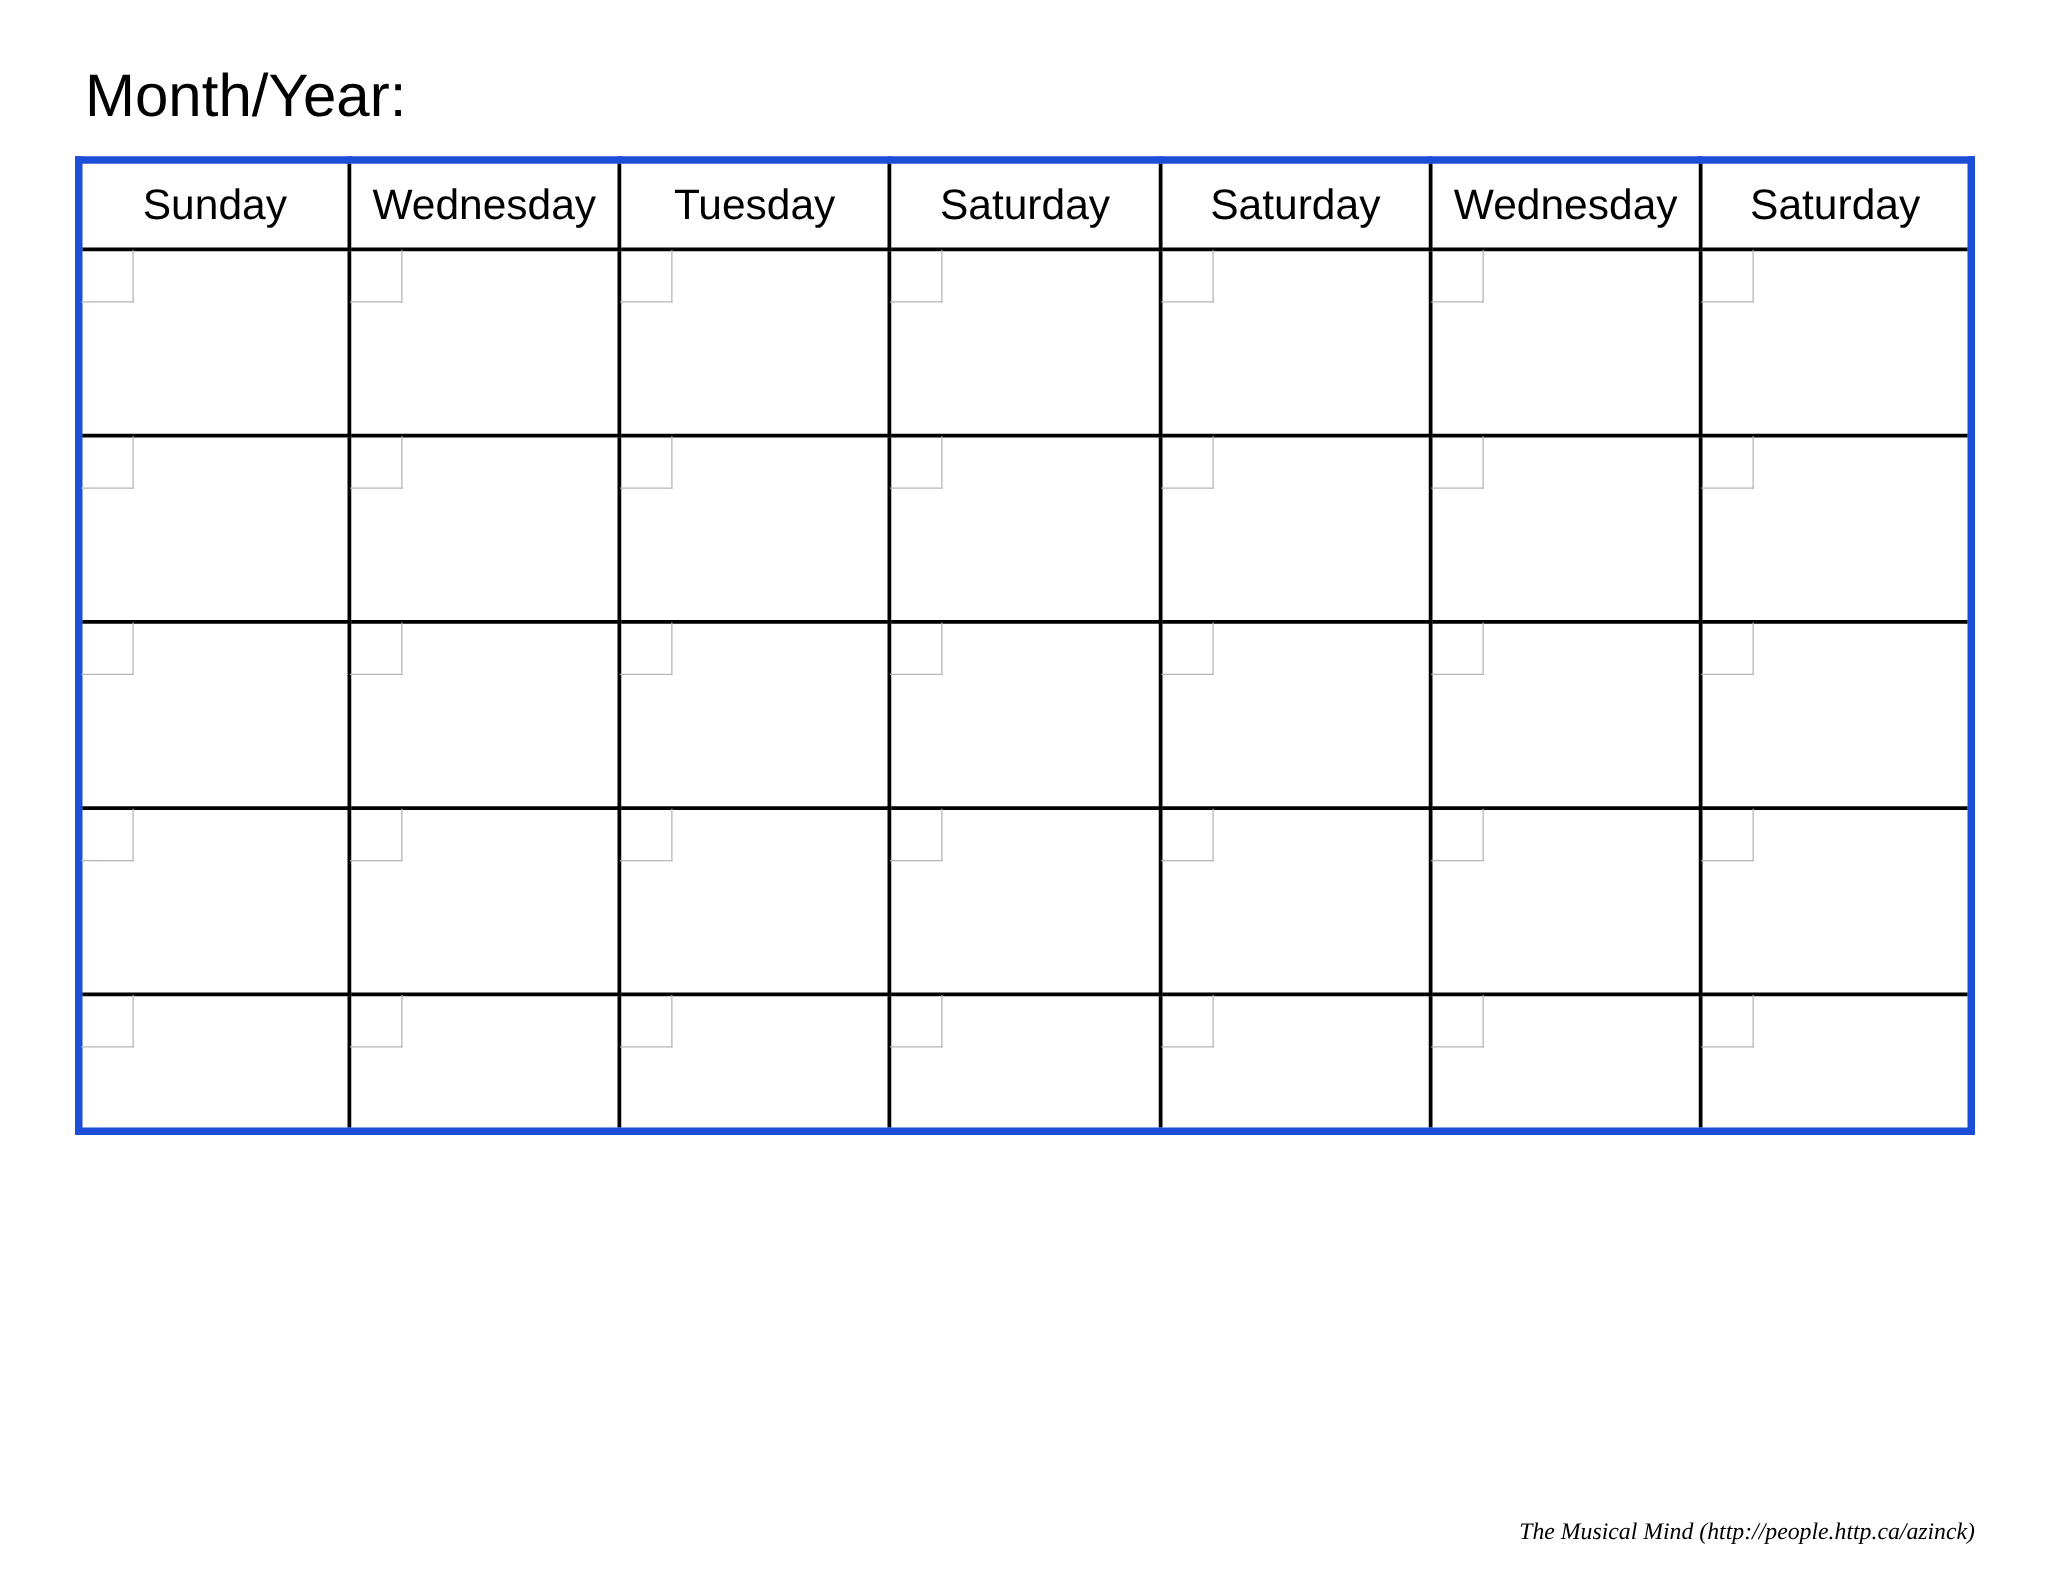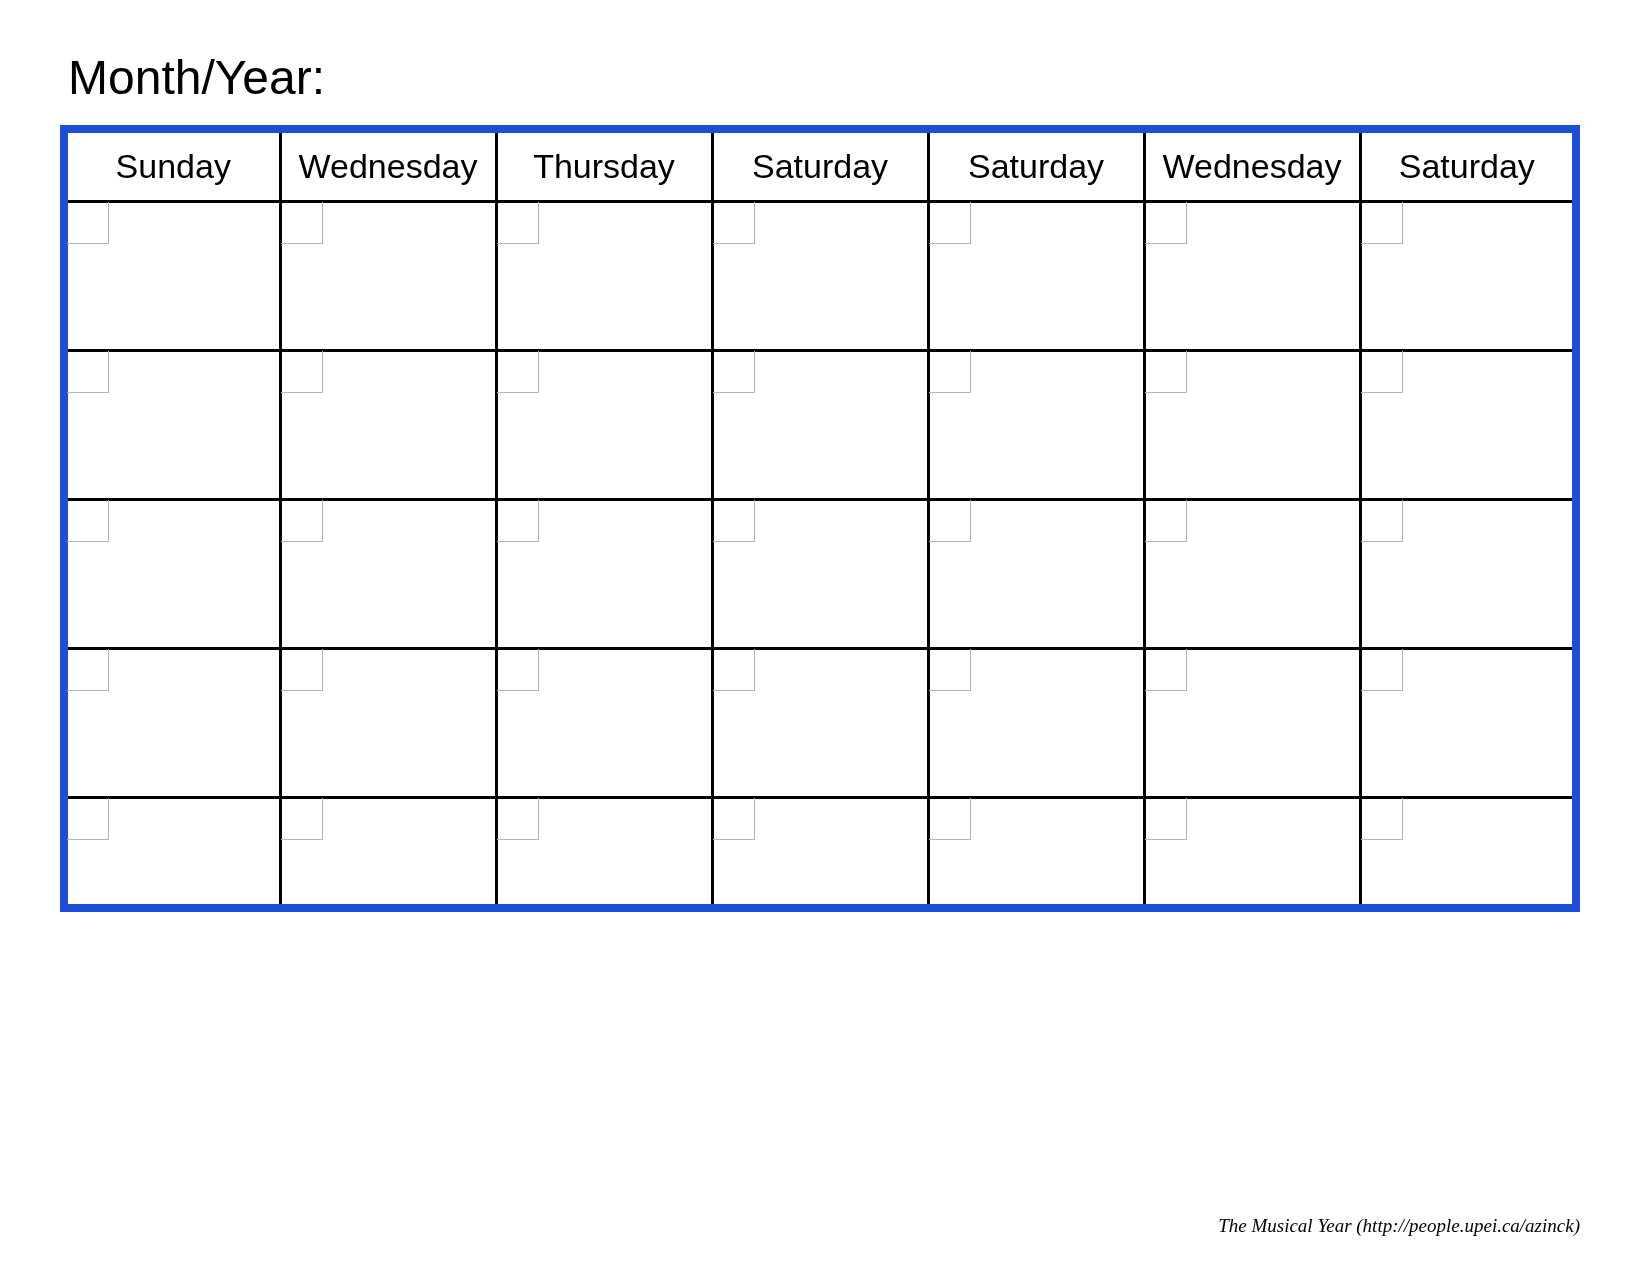--- a/index.html
+++ b/index.html
@@ -20,21 +20,21 @@
   }
   .title{
     font-size:48px;
     font-weight:400;
     margin:0 0 20px 8px;
   }
   table.calendar{
     border-collapse:collapse;
     width:100%;
     table-layout:fixed;
-    border:8px solid #1d4ed8;
+    border:6px solid #1d4ed8;
     padding-left:48px;
   }
   table.calendar th{
     border:3px solid #000;
     font-weight:400;
     font-size:34px;
     padding:14px 0;
     text-align:center;
     vertical-align:middle;
     height:32px;
@@ -75,21 +75,21 @@
 
 <div class="page">
 
   <h1 class="title">Month/Year:</h1>
 
   <table class="calendar">
     <thead>
       <tr>
         <th>Sunday</th>
         <th>Wednesday</th>
-        <th>Thursday</th>
+        <th>Tuesday</th>
         <th>Saturday</th>
         <th>Saturday</th>
         <th>Wednesday</th>
         <th>Saturday</th>
       </tr>
     </thead>
     <tbody>
 
     <tr>
           <td>
@@ -202,15 +202,15 @@
           <td>
             <div class="datebox"></div>
           </td>
           <td>
             <div class="datebox"></div>
           </td>
         </tr>
       </tbody>
   </table>
 
-  <div class="footer">The Musical Year   (http://people.upei.ca/azinck)</div>
+  <div class="footer">The Musical Mind   (http://people.http.ca/azinck)</div>
 
 </div>
 
 </body></html>

